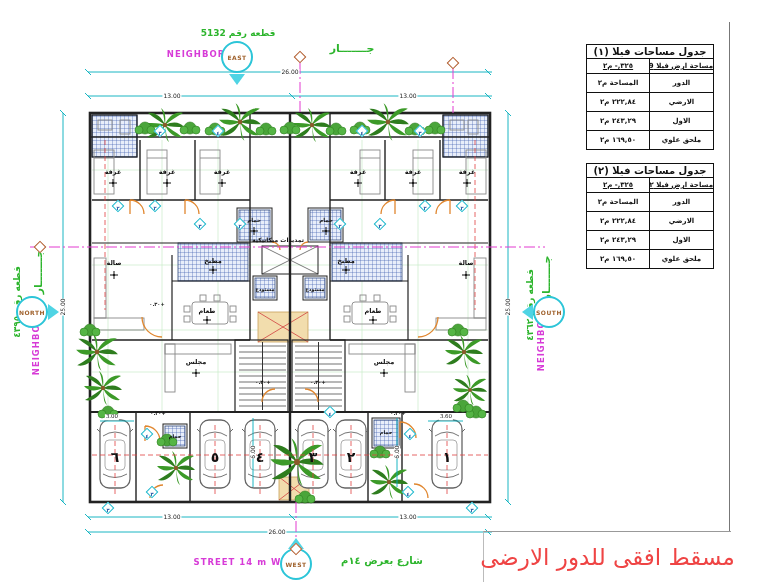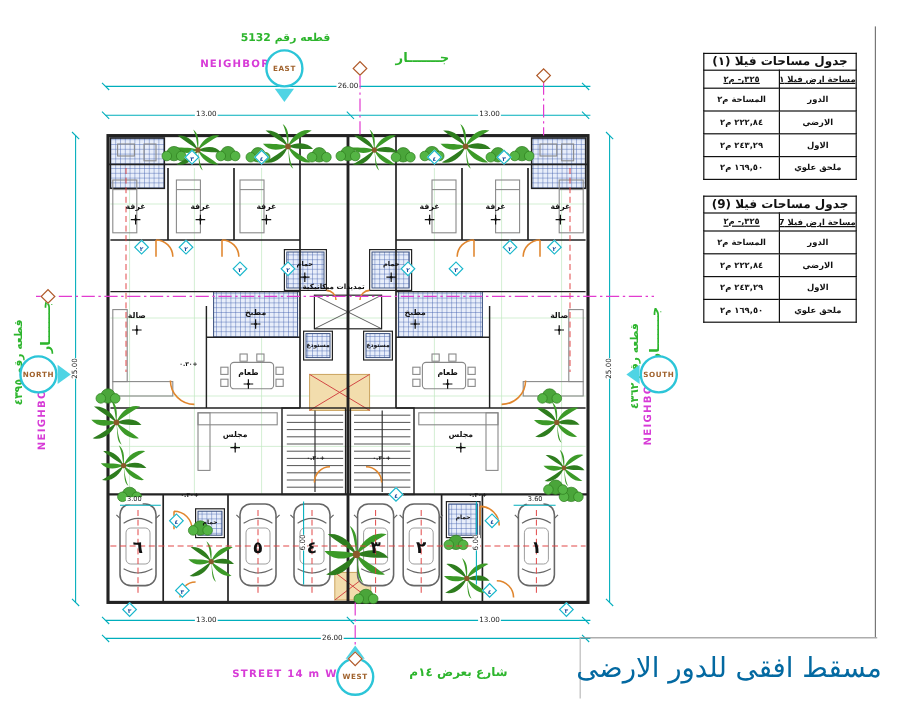--- a/index.html
+++ b/index.html
@@ -40,21 +40,21 @@
   .areatable td,.areatable th{border:1px solid #111;font-size:7px;font-weight:bold;color:#111;
     text-align:center;vertical-align:middle;padding:0;overflow:hidden;white-space:nowrap;}
   .areatable th{height:13px;font-size:10px;}
   .areatable .r1 td{height:14px;text-decoration:underline;}
   .areatable .rr td{height:18px;}
   .col-lab{width:64px;}
   .col-val{width:63px;}
   #title-block{position:absolute;left:483px;top:531px;width:247px;height:50px;
     border-top:1px solid #999;border-left:1px solid #bbb;display:flex;align-items:center;
     justify-content:center;}
-  #title-ar{font-size:23px;color:#0369a1;direction:rtl;white-space:nowrap;
+  #title-ar{font-size:23px;color:#ef4444;direction:rtl;white-space:nowrap;
     font-family:"DejaVu Sans",sans-serif;}
   .frameline{position:absolute;background:#777;}
 </style>
 </head>
 <body>
 
 <div id="canvas">
 
 <svg id="plan-svg" width="768" height="585" viewBox="0 0 768 585">
   <defs>
@@ -382,21 +382,21 @@
 <table class="areatable" style="left:586px;top:44px">
   <colgroup>
         <col class="col-lab">
         <col class="col-val">
       </colgroup>
   <tbody>
         <tr>
           <th colspan="2">جدول مساحات فيلا (١)</th>
         </tr>
   <tr class="r1">
-          <td>مساحة ارض فيلا ١</td>
+          <td>مساحة ارض فيلا 9</td>
       <td>٣٢٥,- م٢</td>
         </tr>
   <tr class="rr">
           <td>الدور</td>
       <td>المساحة م٢</td>
         </tr>
   <tr class="rr">
           <td>الارضي</td>
       <td>٢٢٢,٨٤ م٢</td>
         </tr>
@@ -411,24 +411,24 @@
 </tbody>
     </table>
 
 <table class="areatable" style="left:586px;top:163px">
   <colgroup>
         <col class="col-lab">
         <col class="col-val">
       </colgroup>
   <tbody>
         <tr>
-          <th colspan="2">جدول مساحات فيلا (9)</th>
+          <th colspan="2">جدول مساحات فيلا (٢)</th>
         </tr>
   <tr class="r1">
-          <td>مساحة ارض فيلا 7</td>
+          <td>مساحة ارض فيلا ٢</td>
       <td>٣٢٥,- م٢</td>
         </tr>
   <tr class="rr">
           <td>الدور</td>
       <td>المساحة م٢</td>
         </tr>
   <tr class="rr">
           <td>الارضي</td>
       <td>٢٢٢,٨٤ م٢</td>
         </tr>

